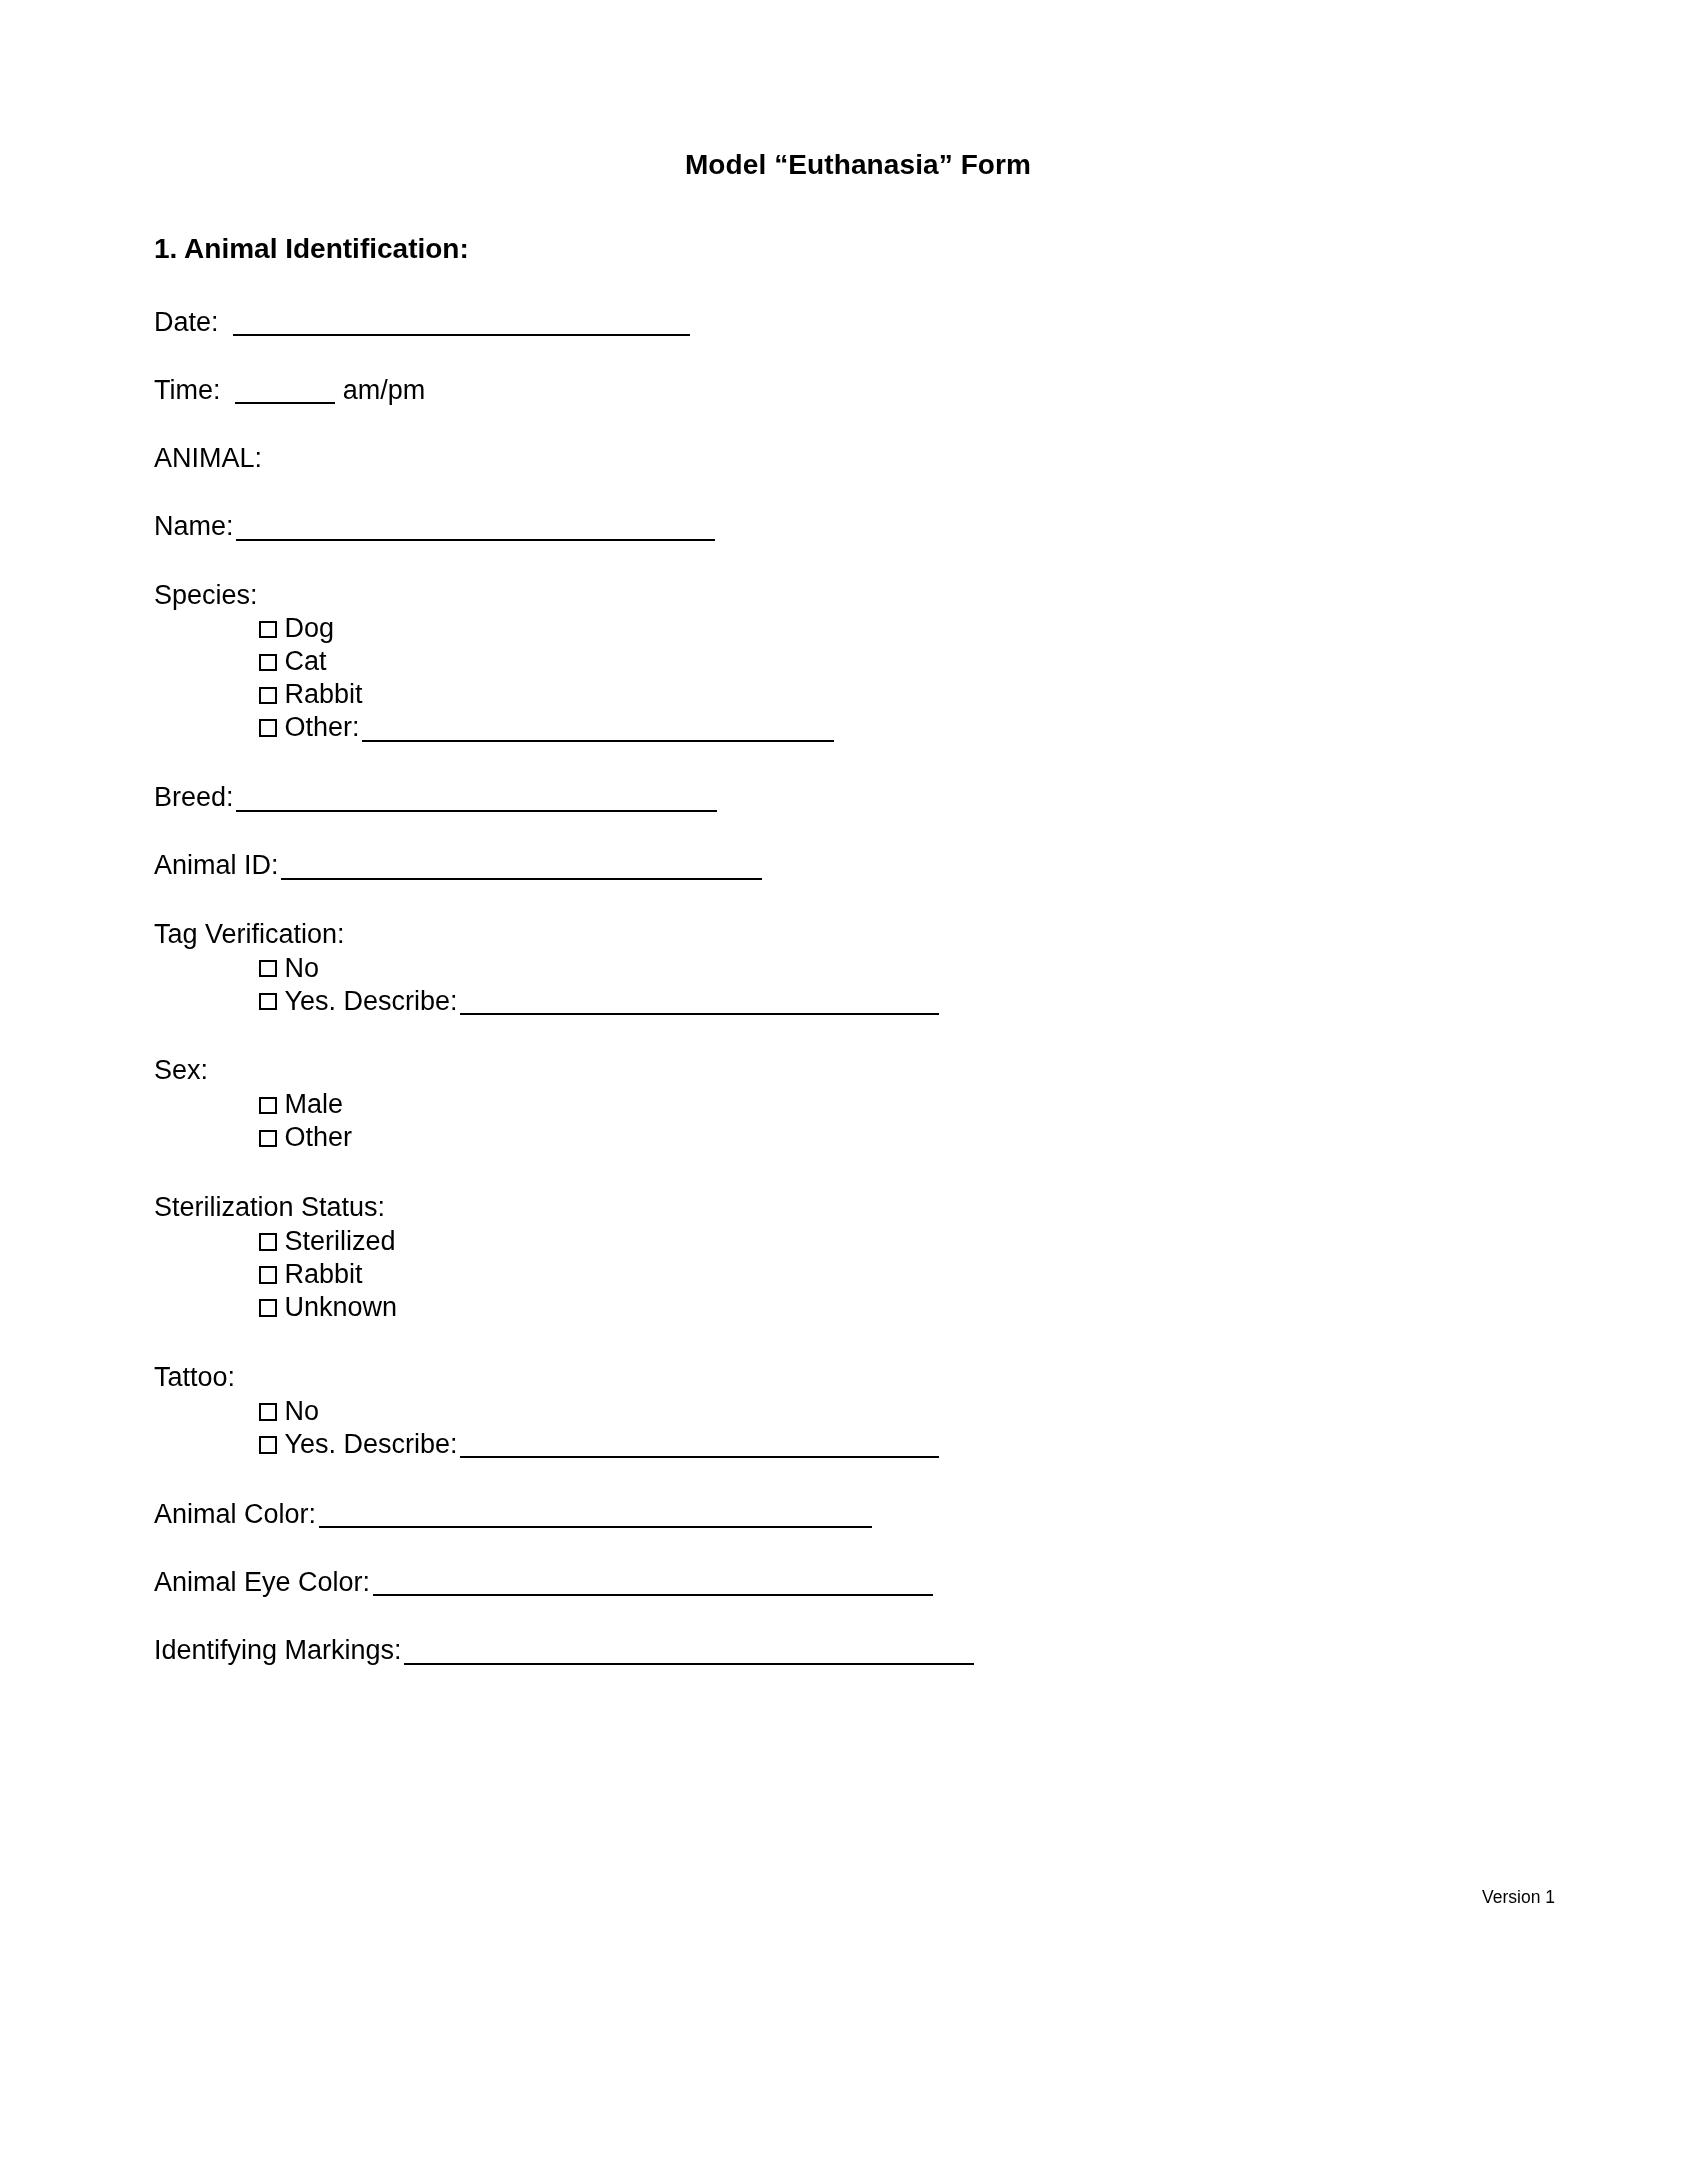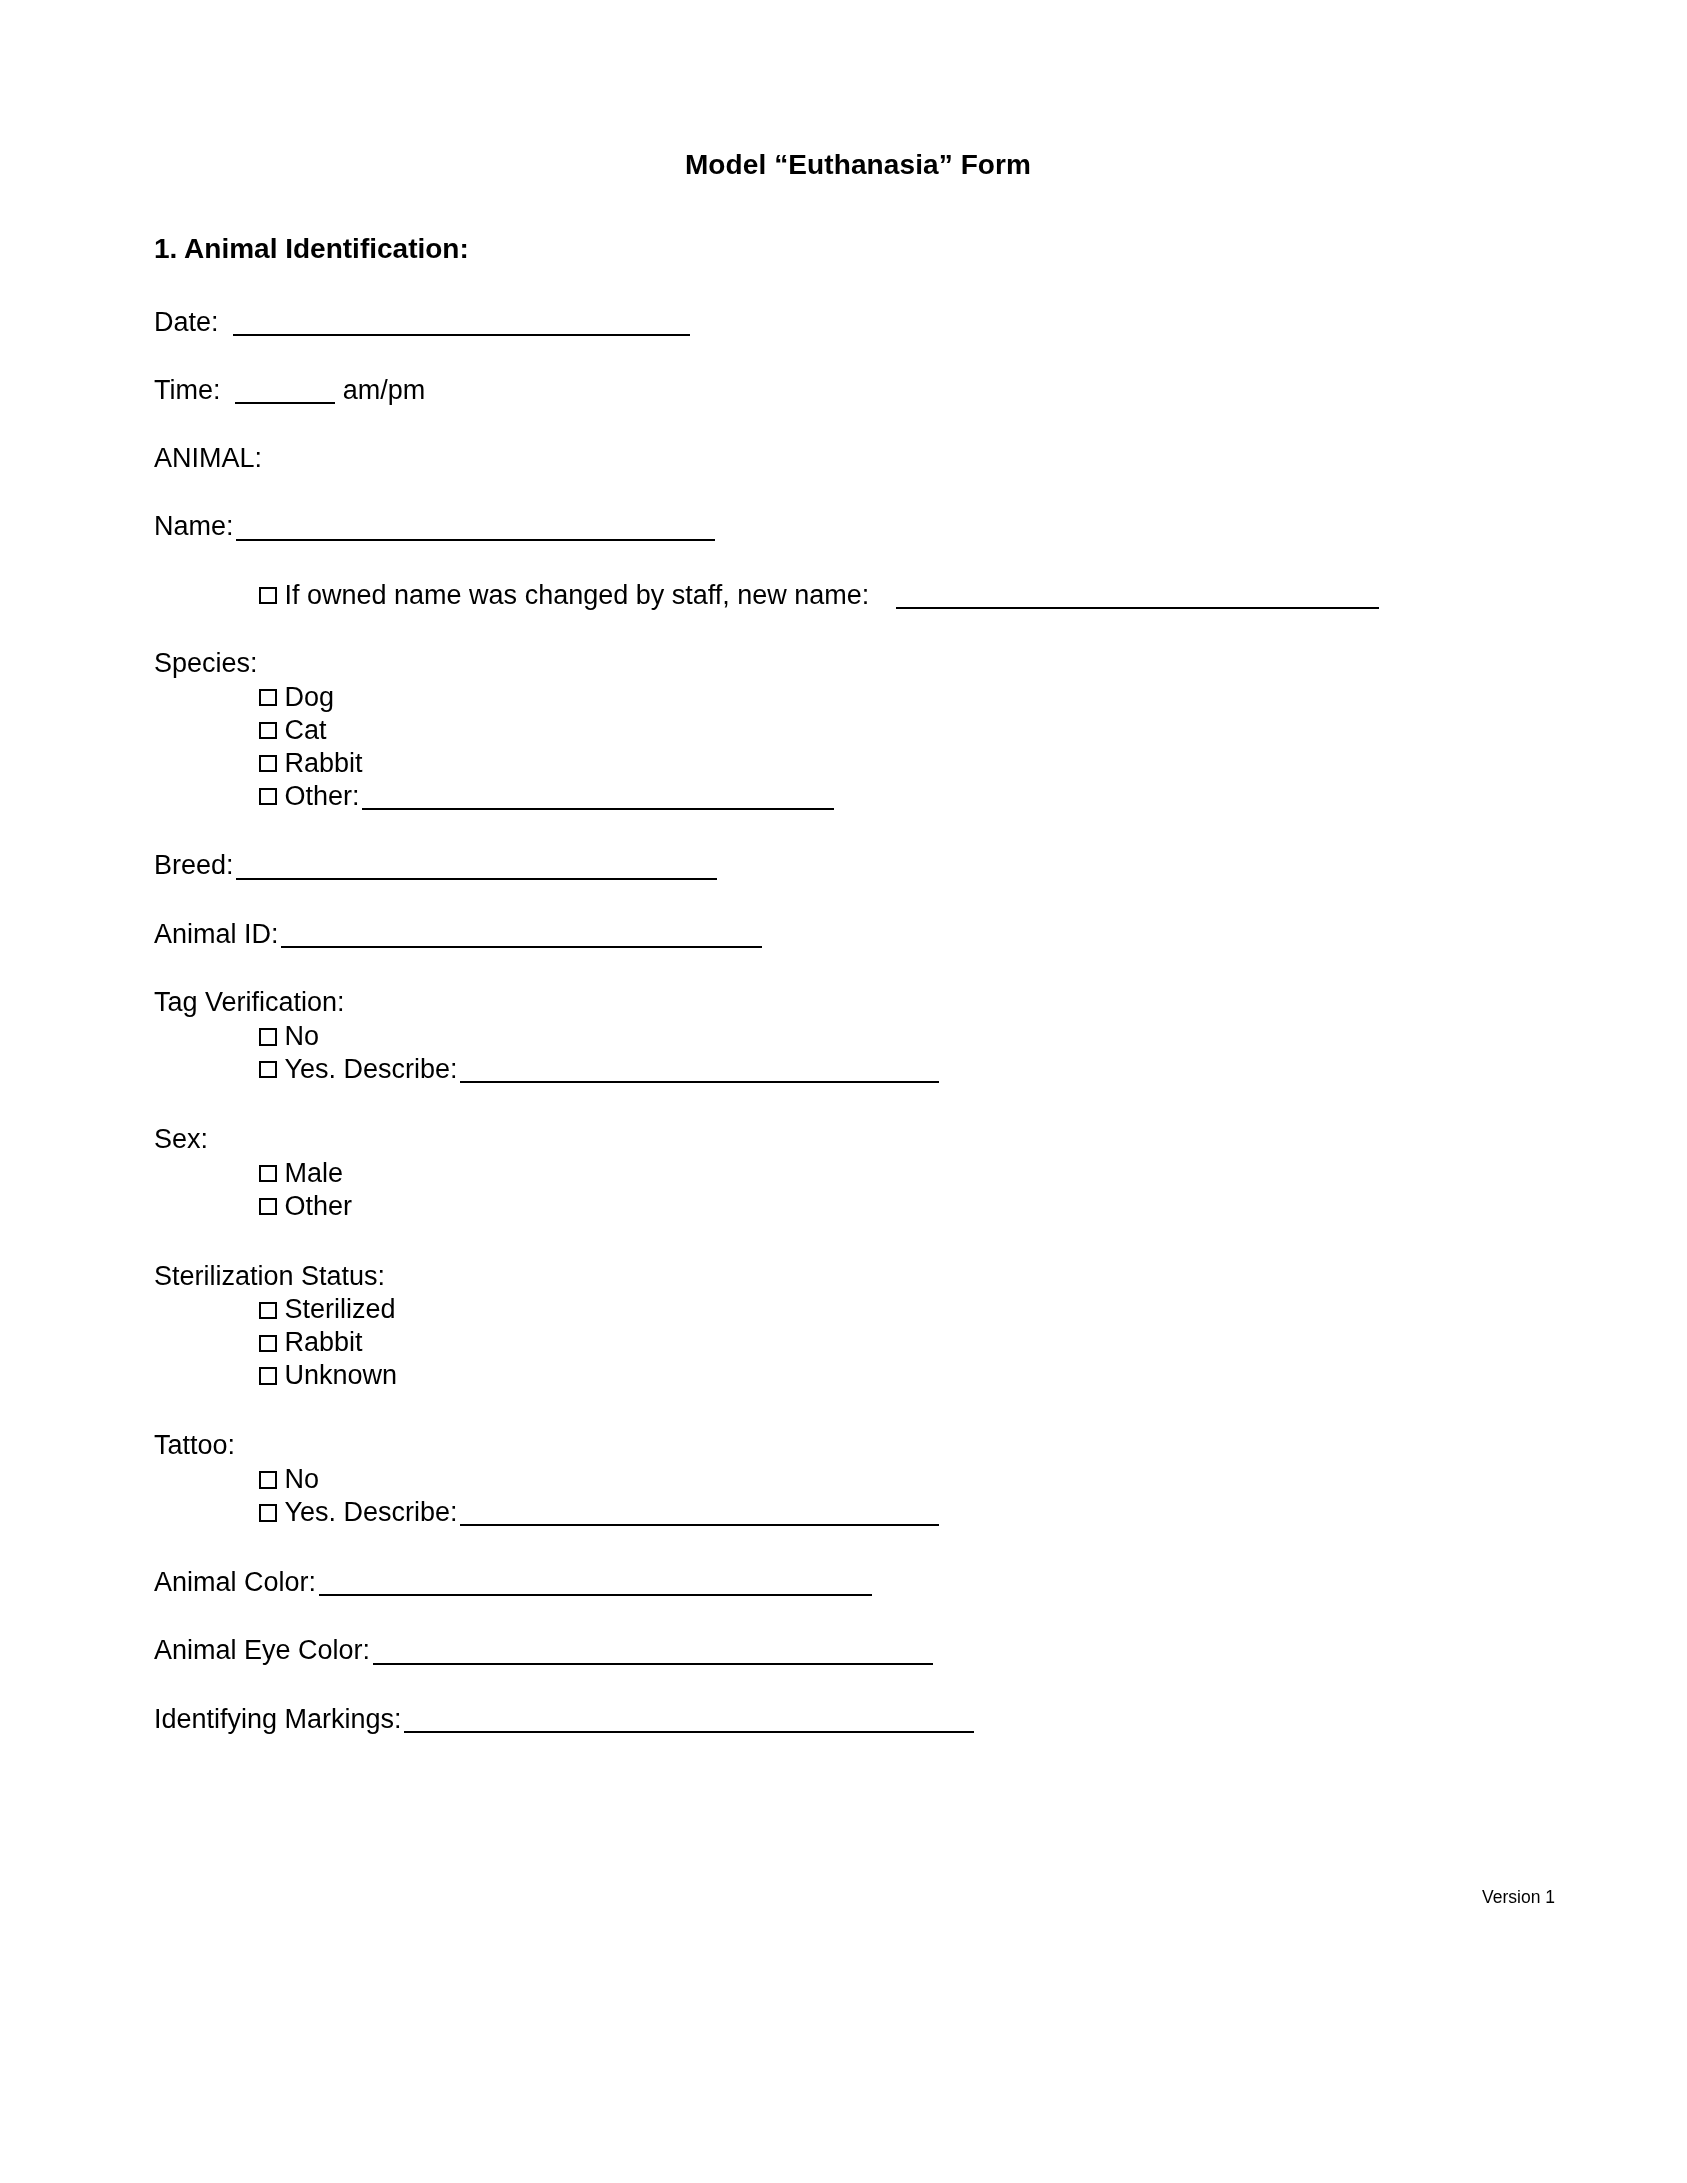--- a/index.html
+++ b/index.html
@@ -133,21 +133,20 @@
     <div class="section-heading">1. Animal Identification:</div>
 
     <div class="field-row"><span class="field-label">Date:</span><span class="gap-sm"></span><span class="blank w-date"></span></div>
 
     <div class="field-row"><span class="field-label">Time:</span><span class="gap-sm"></span><span class="blank w-time"></span>&nbsp;<span>am/pm</span></div>
 
     <div class="field-row"><span class="field-label">ANIMAL:</span></div>
 
     <div class="field-row"><span class="field-label">Name:</span><span class="blank w-name"></span></div>
 
-    <div class="field-row indent-row" style="margin-bottom:38px;"><span class="cbox"></span><span>If owned name was changed by staff, new name:</span><span class="gap-sm"></span><span class="gap-sm"></span><span class="blank w-newname"></span></div>
 
     <div class="group">
       <div class="group-label">Species:</div>
       <div class="check-row"><span class="cbox"></span><span>Dog</span></div>
       <div class="check-row"><span class="cbox"></span><span>Cat</span></div>
       <div class="check-row"><span class="cbox"></span><span>Rabbit</span></div>
       <div class="check-row"><span class="cbox"></span><span>Other:</span><span class="blank w-other"></span></div>
     </div>
 
     <div class="field-row"><span class="field-label">Breed:</span><span class="blank w-breed"></span></div>

